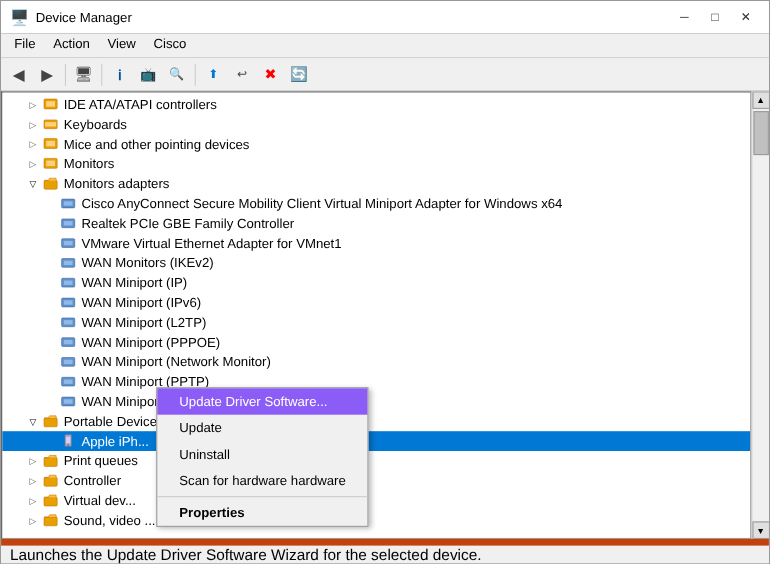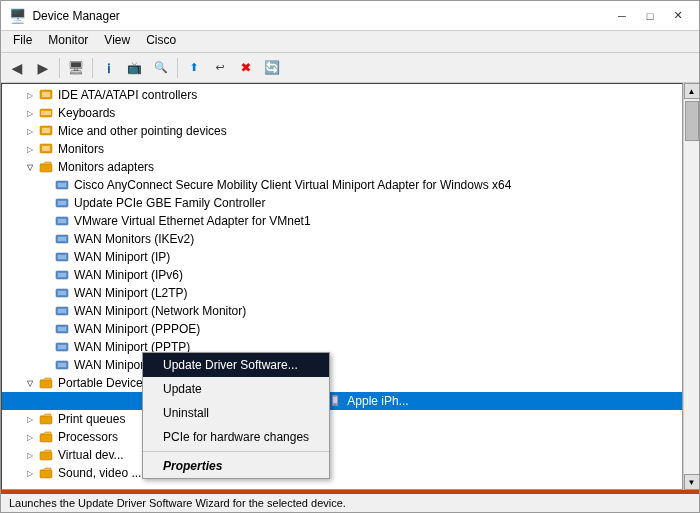--- a/index.html
+++ b/index.html
@@ -117,21 +117,21 @@
     .tree-item {
       display: flex;
       align-items: center;
       height: 18px;
       padding-left: 4px;
       cursor: pointer;
       white-space: nowrap;
       font-size: 12px;
       color: #000;
     }
-    .tree-item.selected { background: #0078d4; color: white; justify-content: center; }
+    .tree-item.selected { background: #0078d4; color: white; }
 
     .expand-arrow {
       width: 16px;
       height: 16px;
       display: flex;
       align-items: center;
       justify-content: center;
       font-size: 8px;
       color: #666;
       flex-shrink: 0;
@@ -166,22 +166,22 @@
       min-width: 180px;
     }
 
     .context-menu-item {
       padding: 5px 20px;
       font-size: 12px;
       cursor: pointer;
       color: #000;
       white-space: nowrap;
     }
-    .context-menu-item.highlighted { background: #0f172a; color: white; font-weight: normal; }
-    .context-menu-item.bold-item { font-weight: bold; font-style: italic; }
+    .context-menu-item.highlighted { background: #8b5cf6; color: white; font-weight: normal; }
+    .context-menu-item.bold-item { font-weight: bold; }
 
     .context-menu-sep {
       height: 1px;
       background: #ccc;
       margin: 2px 0;
     }
 
     .scrollbar-track {
       width: 16px;
       background: #f0f0f0;
@@ -208,25 +208,25 @@
       width: 14px;
       height: 40px;
       background: #c0c0c0;
       border: 1px solid #999;
       margin-top: 2px;
     }
 
     .status-bar {
       height: 22px;
       background: #f0f0f0;
-      border-top: 4px solid #c2410c;
-      display: flex;
-      align-items: center;
+      border-top: 6px solid #c2410c;
+      display: flex;
+      align-items: flex-end;
       padding: 0 8px;
-      font-size: 11px;
+      font-size: 14px;
       color: #000;
       flex-shrink: 0;
     }
   </style>
 </head>
 <body>
 
 <div class="window">
 
   <div class="title-bar">
@@ -237,21 +237,21 @@
     </div>
     <div class="title-controls">
       <button class="title-btn">─</button>
       <button class="title-btn">□</button>
       <button class="title-btn close">✕</button>
     </div>
   </div>
 
   <div class="menu-bar">
     <div class="menu-item">File</div>
-    <div class="menu-item">Monitor</div>
+    <div class="menu-item">Action</div>
     <div class="menu-item">View</div>
     <div class="menu-item">Cisco</div>
   </div>
 
   <div class="toolbar">
     <button class="toolbar-btn">◀</button>
     <button class="toolbar-btn">▶</button>
     <div class="toolbar-sep"></div>
     <button class="toolbar-btn" style="font-size:13px;">🖥</button>
     <div class="toolbar-sep"></div>
@@ -334,21 +334,21 @@
         <span class="item-label">Cisco AnyConnect Secure Mobility Client Virtual Miniport Adapter for Windows x64</span>
       </div>
       <div class="tree-item indent3">
         <span class="expand-arrow">&nbsp;</span>
         <span class="item-icon">
             <svg width="14" height="14" viewBox="0 0 14 14">
               <rect x="1" y="3" width="12" height="8" rx="1" fill="#6090c8" stroke="#3060a0" stroke-width="0.5"></rect>
               <rect x="3" y="5" width="8" height="4" fill="#90b8e8"></rect>
             </svg>
           </span>
-        <span class="item-label">Update PCIe GBE Family Controller</span>
+        <span class="item-label">Realtek PCIe GBE Family Controller</span>
       </div>
       <div class="tree-item indent3">
         <span class="expand-arrow">&nbsp;</span>
         <span class="item-icon">
             <svg width="14" height="14" viewBox="0 0 14 14">
               <rect x="1" y="3" width="12" height="8" rx="1" fill="#6090c8" stroke="#3060a0" stroke-width="0.5"></rect>
               <rect x="3" y="5" width="8" height="4" fill="#90b8e8"></rect>
             </svg>
           </span>
         <span class="item-label">VMware Virtual Ethernet Adapter for VMnet1</span>
@@ -394,31 +394,31 @@
         <span class="item-label">WAN Miniport (L2TP)</span>
       </div>
       <div class="tree-item indent3">
         <span class="expand-arrow">&nbsp;</span>
         <span class="item-icon">
             <svg width="14" height="14" viewBox="0 0 14 14">
               <rect x="1" y="3" width="12" height="8" rx="1" fill="#6090c8" stroke="#3060a0" stroke-width="0.5"></rect>
               <rect x="3" y="5" width="8" height="4" fill="#90b8e8"></rect>
             </svg>
           </span>
+        <span class="item-label">WAN Miniport (PPPOE)</span>
+      </div>
+      <div class="tree-item indent3">
+        <span class="expand-arrow">&nbsp;</span>
+        <span class="item-icon">
+            <svg width="14" height="14" viewBox="0 0 14 14">
+              <rect x="1" y="3" width="12" height="8" rx="1" fill="#6090c8" stroke="#3060a0" stroke-width="0.5"></rect>
+              <rect x="3" y="5" width="8" height="4" fill="#90b8e8"></rect>
+            </svg>
+          </span>
         <span class="item-label">WAN Miniport (Network Monitor)</span>
-      </div>
-      <div class="tree-item indent3">
-        <span class="expand-arrow">&nbsp;</span>
-        <span class="item-icon">
-            <svg width="14" height="14" viewBox="0 0 14 14">
-              <rect x="1" y="3" width="12" height="8" rx="1" fill="#6090c8" stroke="#3060a0" stroke-width="0.5"></rect>
-              <rect x="3" y="5" width="8" height="4" fill="#90b8e8"></rect>
-            </svg>
-          </span>
-        <span class="item-label">WAN Miniport (PPPOE)</span>
       </div>
       <div class="tree-item indent3">
         <span class="expand-arrow">&nbsp;</span>
         <span class="item-icon">
             <svg width="14" height="14" viewBox="0 0 14 14">
               <rect x="1" y="3" width="12" height="8" rx="1" fill="#6090c8" stroke="#3060a0" stroke-width="0.5"></rect>
               <rect x="3" y="5" width="8" height="4" fill="#90b8e8"></rect>
             </svg>
           </span>
         <span class="item-label">WAN Miniport (PPTP)</span>
@@ -469,21 +469,21 @@
       </div>
 
       <div class="tree-item indent2">
         <span class="expand-arrow">▷</span>
         <span class="item-icon">
           <svg width="14" height="14" viewBox="0 0 14 14">
               <rect x="1" y="4" width="12" height="8" rx="1" fill="#e8a000" stroke="#c07000" stroke-width="0.5"></rect>
               <path d="M1 4 L5 4 L6 2 L12 2 L12 4" fill="#ffc040" stroke="#c07000" stroke-width="0.5"></path>
             </svg>
         </span>
-        <span class="item-label">Processors</span>
+        <span class="item-label">Controller</span>
       </div>
 
       <div class="tree-item indent2">
         <span class="expand-arrow">▷</span>
         <span class="item-icon">
           <svg width="14" height="14" viewBox="0 0 14 14">
               <rect x="1" y="4" width="12" height="8" rx="1" fill="#e8a000" stroke="#c07000" stroke-width="0.5"></rect>
               <path d="M1 4 L5 4 L6 2 L12 2 L12 4" fill="#ffc040" stroke="#c07000" stroke-width="0.5"></path>
             </svg>
         </span>
@@ -498,21 +498,21 @@
               <path d="M1 4 L5 4 L6 2 L12 2 L12 4" fill="#ffc040" stroke="#c07000" stroke-width="0.5"></path>
             </svg>
         </span>
         <span class="item-label">Sound, video ...</span>
       </div>
 
       <div class="context-menu">
         <div class="context-menu-item highlighted">Update Driver Software...</div>
         <div class="context-menu-item">Update</div>
         <div class="context-menu-item">Uninstall</div>
-        <div class="context-menu-item">PCIe for hardware changes</div>
+        <div class="context-menu-item">Scan for hardware hardware</div>
         <div class="context-menu-sep"></div>
         <div class="context-menu-item bold-item" style="font-weight:bold;">Properties</div>
       </div>
 
     </div>
 
     <div class="scrollbar-track">
       <div class="scrollbar-btn">▲</div>
       <div class="scrollbar-thumb"></div>
       <div style="flex:1"></div>

